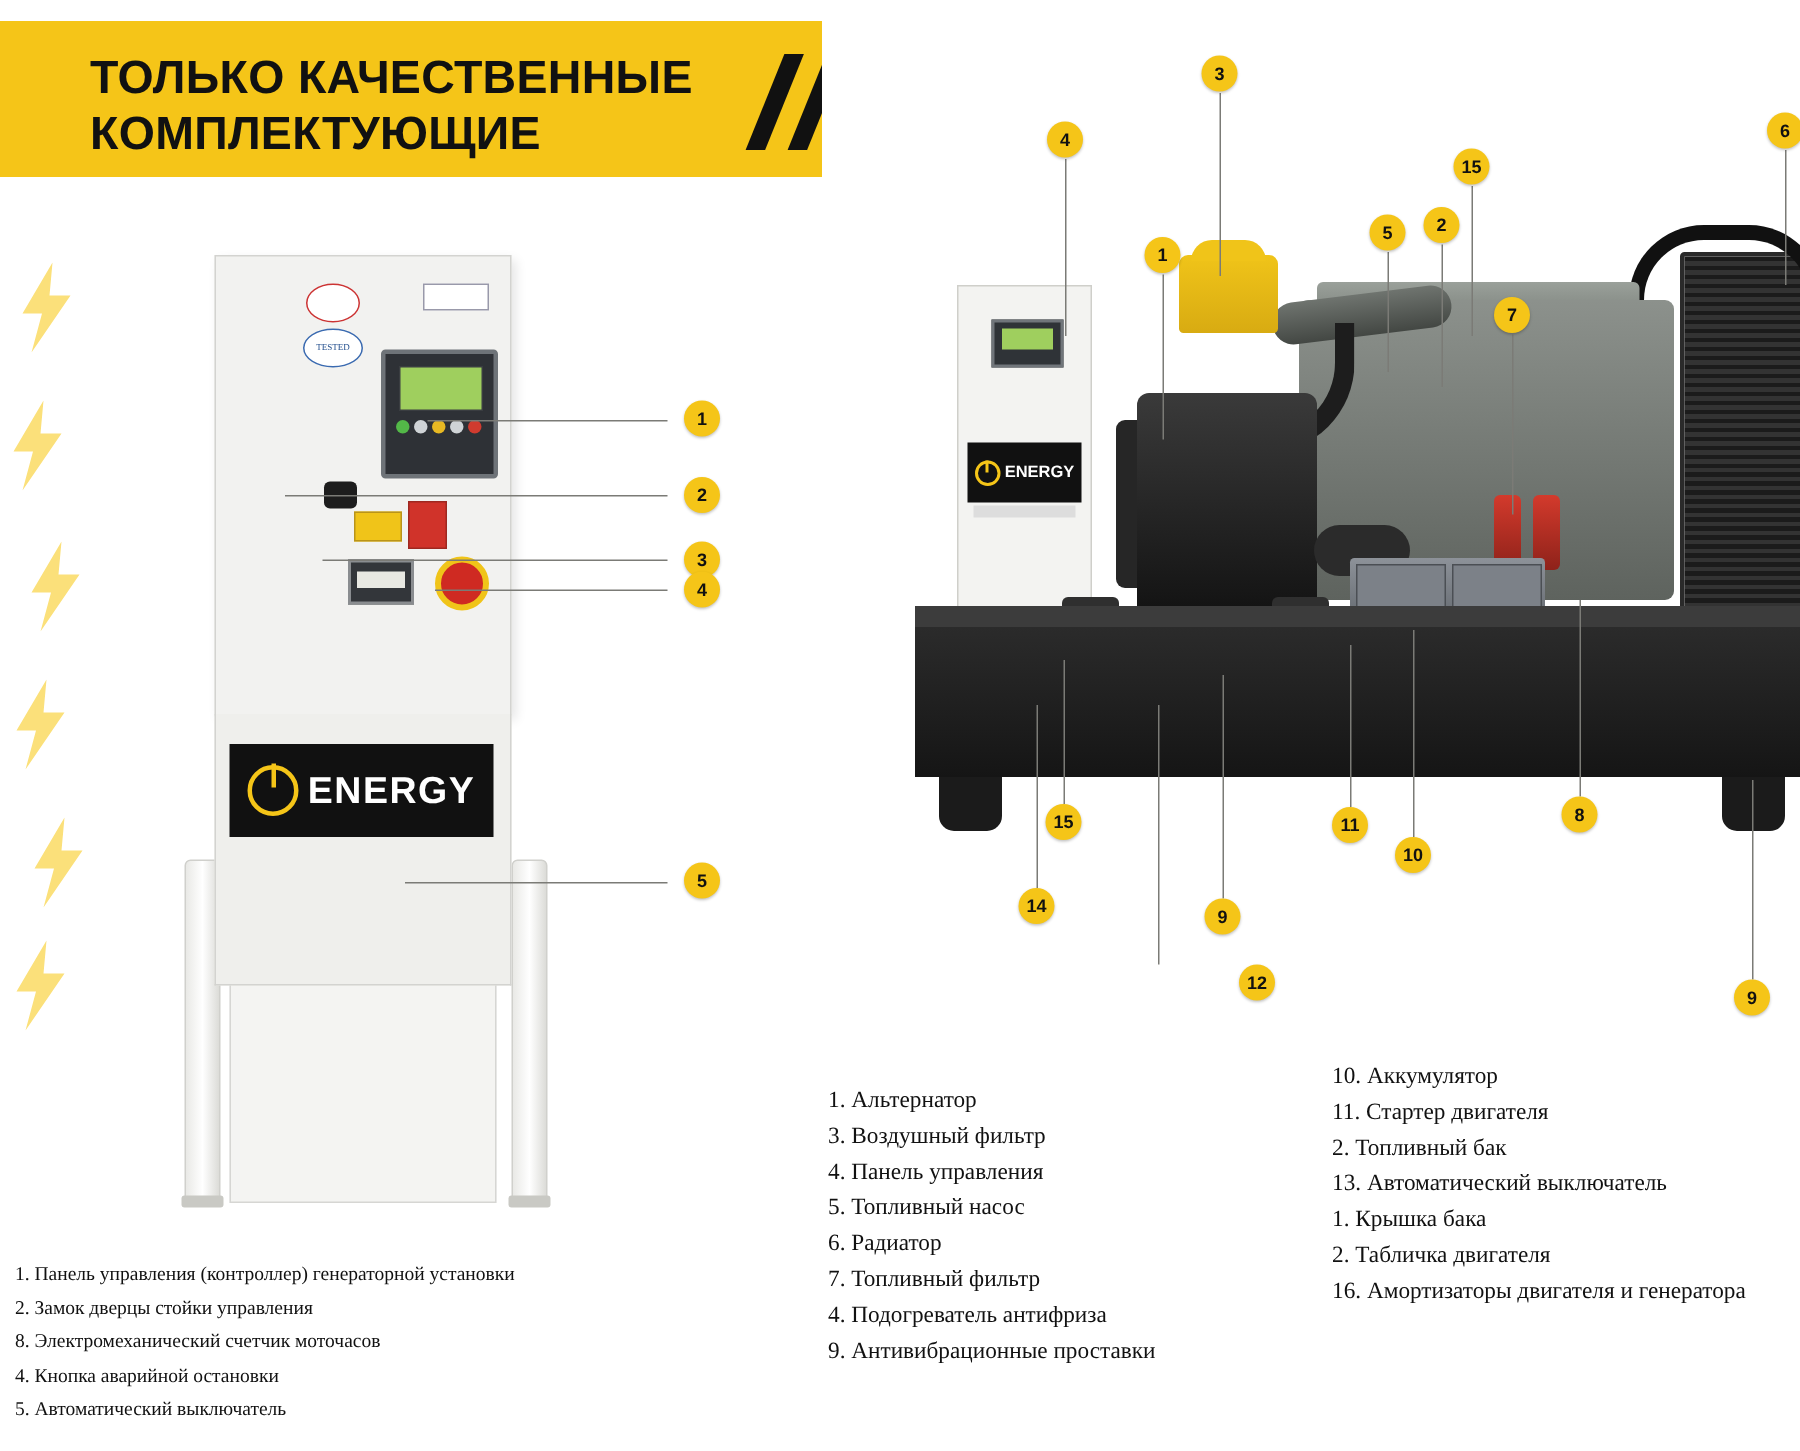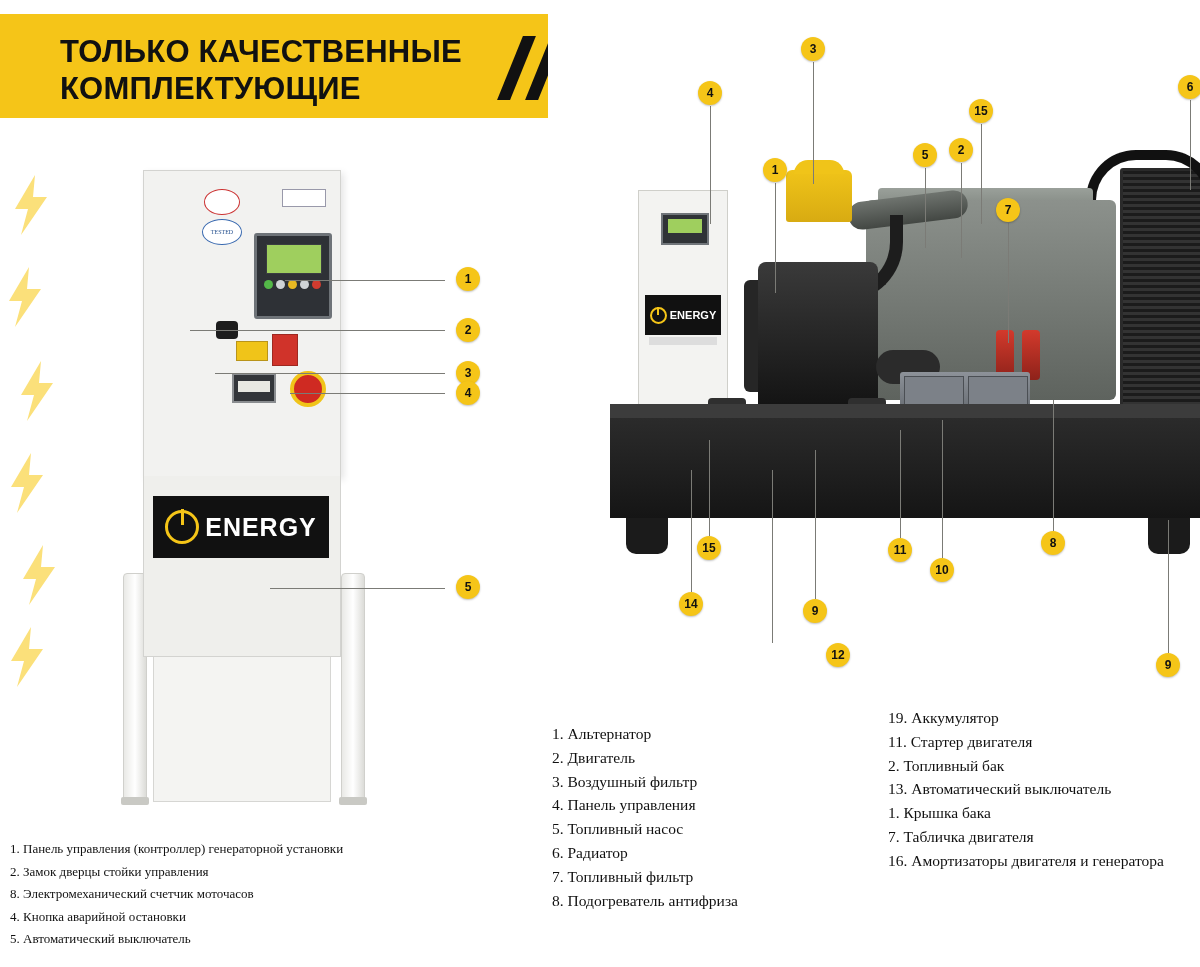--- a/index.html
+++ b/index.html
@@ -364,35 +364,35 @@
   <div class="badge" style="left:1041px; top:531px;">8</div>
   <div class="badge" style="left:930px;  top:558px;">10</div>
   <div class="badge" style="left:679px;  top:592px;">14</div>
   <div class="badge" style="left:803px;  top:599px;">9</div>
   <div class="badge" style="left:788px;  top:643px;margin-left:38px;">12</div>
   <div class="badge" style="left:1156px; top:653px;">9</div>
 
   <div class="legend">
     <div class="col left">
       <div class="row">1. Альтернатор</div>
-      <div class="row">2. Двигатель</div>
       <div class="row">3. Воздушный фильтр</div>
       <div class="row">4. Панель управления</div>
       <div class="row">5. Топливный насос</div>
       <div class="row">6. Радиатор</div>
       <div class="row">7. Топливный фильтр</div>
-      <div class="row">8. Подогреватель антифриза</div>
+      <div class="row">4. Подогреватель антифриза</div>
+      <div class="row">9. Антивибрационные проставки</div>
     </div>
     <div class="col right">
-      <div class="row">19. Аккумулятор</div>
+      <div class="row">10. Аккумулятор</div>
       <div class="row">11. Стартер двигателя</div>
       <div class="row">2. Топливный бак</div>
       <div class="row">13. Автоматический  выключатель</div>
       <div class="row">1. Крышка бака</div>
-      <div class="row">7. Табличка двигателя</div>
+      <div class="row">2. Табличка двигателя</div>
       <div class="row">16. Амортизаторы двигателя и генератора</div>
     </div>
   </div>
 
   <div class="panel-legend">
     <div class="row">1. Панель управления (контроллер) генераторной установки</div>
     <div class="row">2. Замок дверцы стойки управления</div>
     <div class="row">8. Электромеханический счетчик моточасов</div>
     <div class="row">4. Кнопка аварийной остановки</div>
     <div class="row">5. Автоматический выключатель</div>

